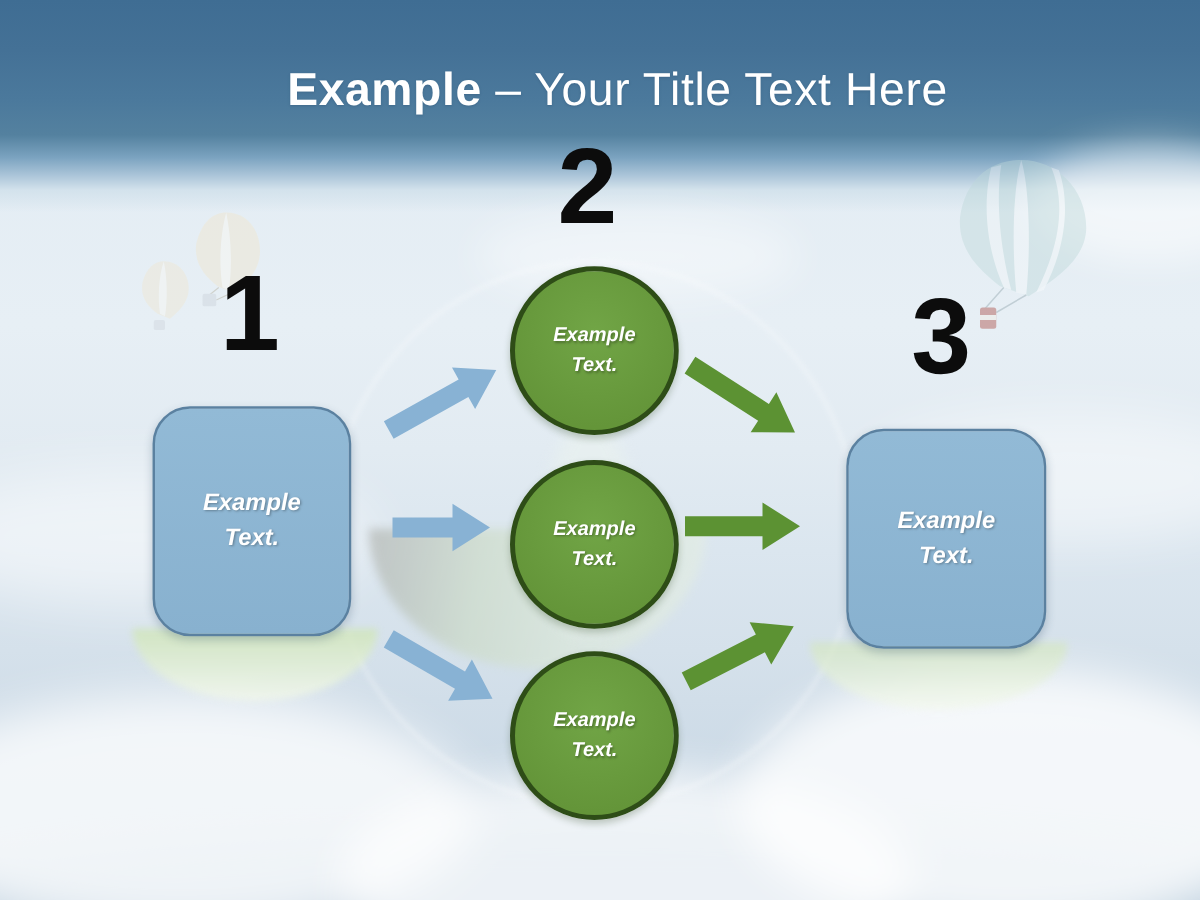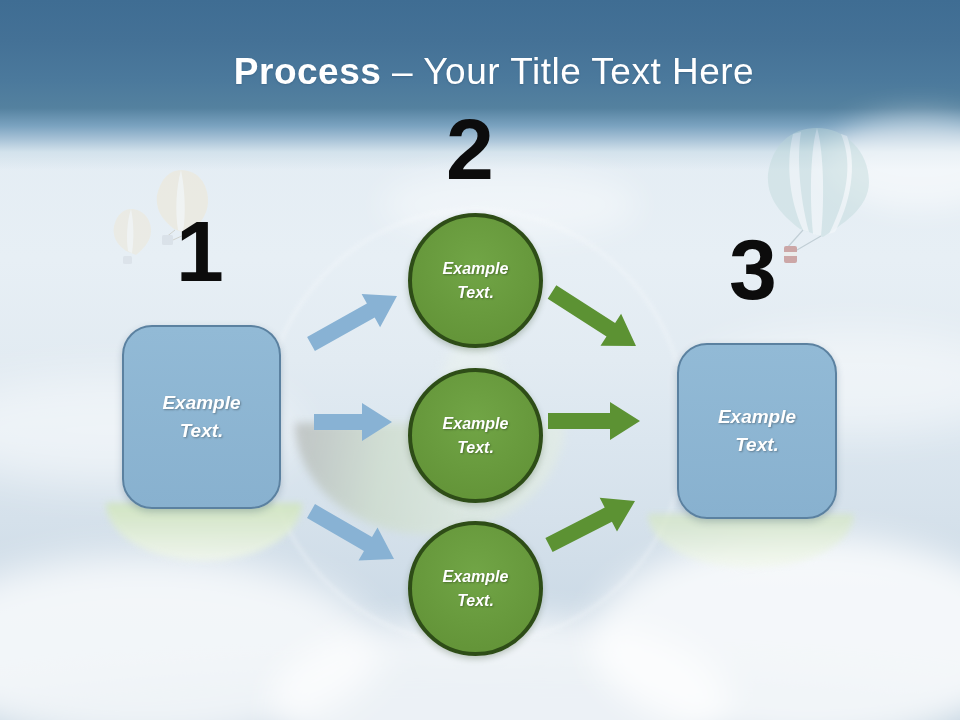--- a/index.html
+++ b/index.html
@@ -136,21 +136,21 @@
 
   <svg class="arrows" viewBox="0 0 960 720">
     <polygon points="314.9,351.0 374.7,317.6 380.1,327.2 397,296 361.6,294.0 366.9,303.6 307.1,337.0" fill="#88b2d4"></polygon>
     <polygon points="314,430 362,430 362,441 392,422 362,403 362,414 314,414" fill="#88b2d4"></polygon>
     <polygon points="307,517.9 364,550.9 358.5,560.5 394,559 377.5,527.6 372,537.1 315,504.1" fill="#88b2d4"></polygon>
     <polygon points="547.7,298.7 606.5,336.5 600.5,345.8 636,346 621.1,313.8 615.1,323.1 556.3,285.3" fill="#5c9233"></polygon>
     <polygon points="548,429 610,429 610,440 640,421 610,402 610,413 548,413" fill="#5c9233"></polygon>
     <polygon points="552.6,552.1 611.9,521.8 617.0,531.6 635,501 599.7,497.8 604.7,507.6 545.4,537.9" fill="#5c9233"></polygon>
   </svg>
 
-  <h1 class="title"><span class="tb">Process</span><span> – Your Title Text Here</span></h1>
+  <h1 class="title"><span class="tb">Example</span><span> – Your Title Text Here</span></h1>
 
   <div class="num n1">1</div>
   <div class="num n2">2</div>
   <div class="num n3">3</div>
 
   <div class="pbox box-left">
     <span>Example Text.</span>
   </div>
   <div class="pbox box-right">
     <span>Example Text.</span>

